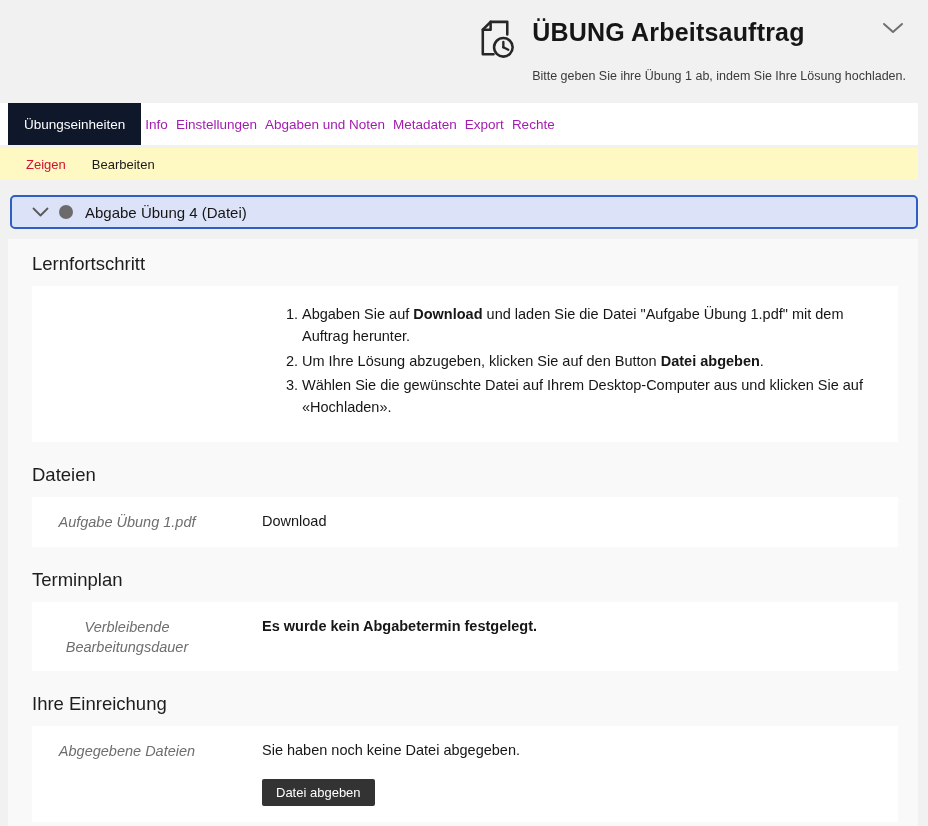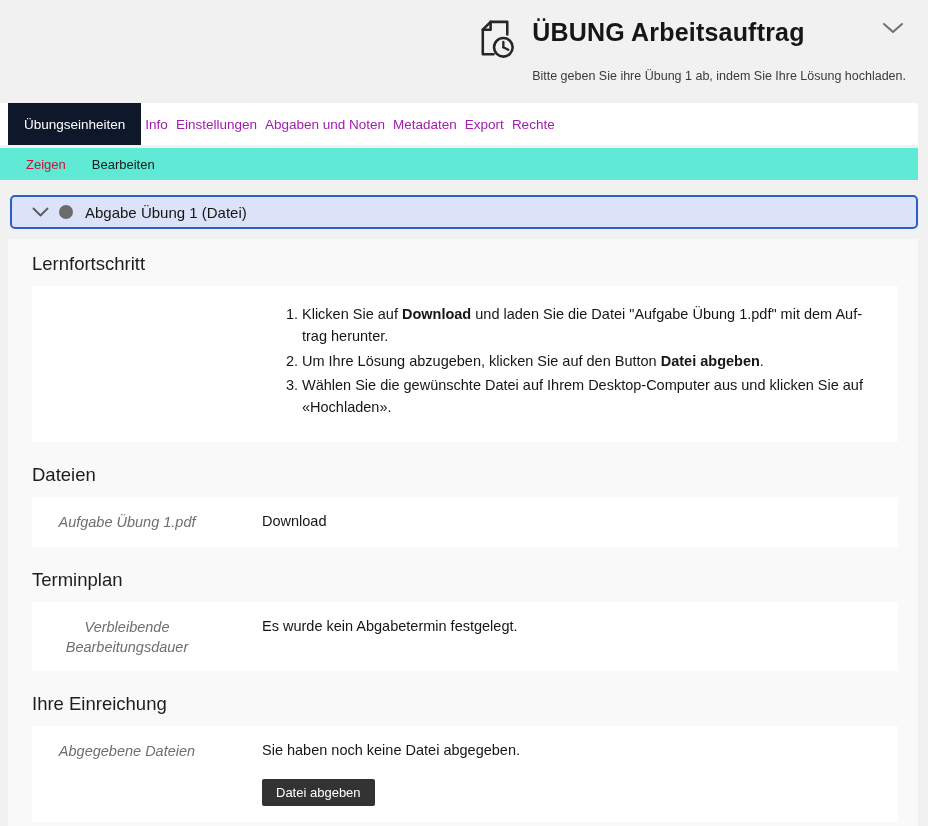--- a/index.html
+++ b/index.html
@@ -17,21 +17,21 @@
   .obj-icon { width: 47px; height: 47px; margin-right: 12px; flex-shrink: 0; }
   .header-texts { padding-top: 2px; }
   .page-title { margin: 0; font-size: 25px; font-weight: 700; color: #161616; line-height: 1.2; letter-spacing: 0.2px; }
   .page-subtitle { margin: 22px 0 0 0; font-size: 12.5px; color: #3a3a3a; }
   .header-collapse { position: absolute; right: 24px; top: 20px; width: 22px; height: 16px; cursor: pointer; background: none; border: none; padding: 0; }
 
   
   .tabbar { width: 918px; height: 42px; background: #fff; display: flex; align-items: stretch; }
   .tab { display: flex; align-items: center; padding: 0 4px; font-size: 13.5px; color: #a21caf; cursor: pointer; white-space: nowrap; }
   .tab.active { margin-left: 8px; padding: 0 16px; background: #0f172a; color: #fff; }
-  .subtabbar { width: 918px; height: 32px; margin-top: 3px; background: #5eead4; display: flex; align-items: center; padding-left: 26px; gap: 26px; font-size: 13px; }
+  .subtabbar { width: 918px; height: 32px; margin-top: 3px; background: #fef9c3; display: flex; align-items: center; padding-left: 26px; gap: 26px; font-size: 13px; }
   .subtab { cursor: pointer; color: #1b1b1b; }
   .subtab.active { color: #d20f34; }
 
   
   .accordion {
     margin: 15px 10px 0 10px; width: 908px; height: 34px;
     background: #dce3f8; border: 2px solid #2e5ec4; border-radius: 5px;
     display: flex; align-items: center; padding-left: 20px; cursor: pointer;
   }
   .accordion .chev { width: 17px; height: 10px; margin-right: 10px; }
@@ -44,21 +44,21 @@
   .section-heading.first { padding-top: 14px; }
   .card { margin: 11px 20px 0 24px; background: #fff; }
 
   .frow { display: flex; padding: 14px 28px 14px 0; }
   .flabel {
     width: 190px; margin-right: 40px; flex-shrink: 0;
     text-align: center; font-style: italic; color: #6e6e6e;
     font-size: 14.5px; line-height: 1.4; padding-top: 1px;
   }
   .fvalue { flex: 1; font-size: 14.5px; line-height: 1.5; color: #161616; }
-  .fvalue.bold { font-weight: 400; }
+  .fvalue.bold { font-weight: 700; }
 
   .instructions { padding: 18px 28px 20px 0; }
   .instructions ol { margin: 0; padding-left: 40px; }
   .instructions li { margin-bottom: 3px; }
   .instructions .note { margin: 15px 0 0 0; }
 
   .link { color: #161616; text-decoration: none; cursor: pointer; }
 
   .dark-btn {
     display: inline-block; margin-top: 17px;
@@ -103,32 +103,32 @@
 <nav class="subtabbar">
   <div class="subtab active">Zeigen</div>
   <div class="subtab">Bearbeiten</div>
 </nav>
 
 <div class="accordion">
   <svg class="chev" viewBox="0 0 17 10" fill="none" stroke="#5a5a5a" stroke-width="1.8" stroke-linecap="round" stroke-linejoin="round">
       <path d="M1.5 1.5 L8.5 8.5 L15.5 1.5"></path>
     </svg>
   <span class="status-dot"></span>
-  <span class="accordion-title">Abgabe Übung 1 (Datei)</span>
+  <span class="accordion-title">Abgabe Übung 4 (Datei)</span>
 </div>
 
 <div class="content">
 
   <h2 class="section-heading first">Lernfortschritt</h2>
   <div class="card">
     <div class="frow instructions">
       <div class="flabel"></div>
       <div class="fvalue">
         <ol>
-          <li><span>Klicken Sie auf </span><strong>Download</strong><span> und laden Sie die Datei "Aufgabe Übung 1.pdf" mit dem Auf­trag herunter.</span></li>
+          <li><span>Abgaben Sie auf </span><strong>Download</strong><span> und laden Sie die Datei "Aufgabe Übung 1.pdf" mit dem Auf­trag herunter.</span></li>
           <li><span>Um Ihre Lösung abzugeben, klicken Sie auf den Button </span><strong>Datei abgeben</strong><span>.</span></li>
           <li><span>Wählen Sie die gewünschte Datei auf Ihrem Desktop-Computer aus und klicken Sie auf «Hochladen».</span><strong></strong><span></span></li>
         </ol>
       </div>
     </div>
   </div>
 
   <h2 class="section-heading">Dateien</h2>
   <div class="card">
     <div class="frow">

